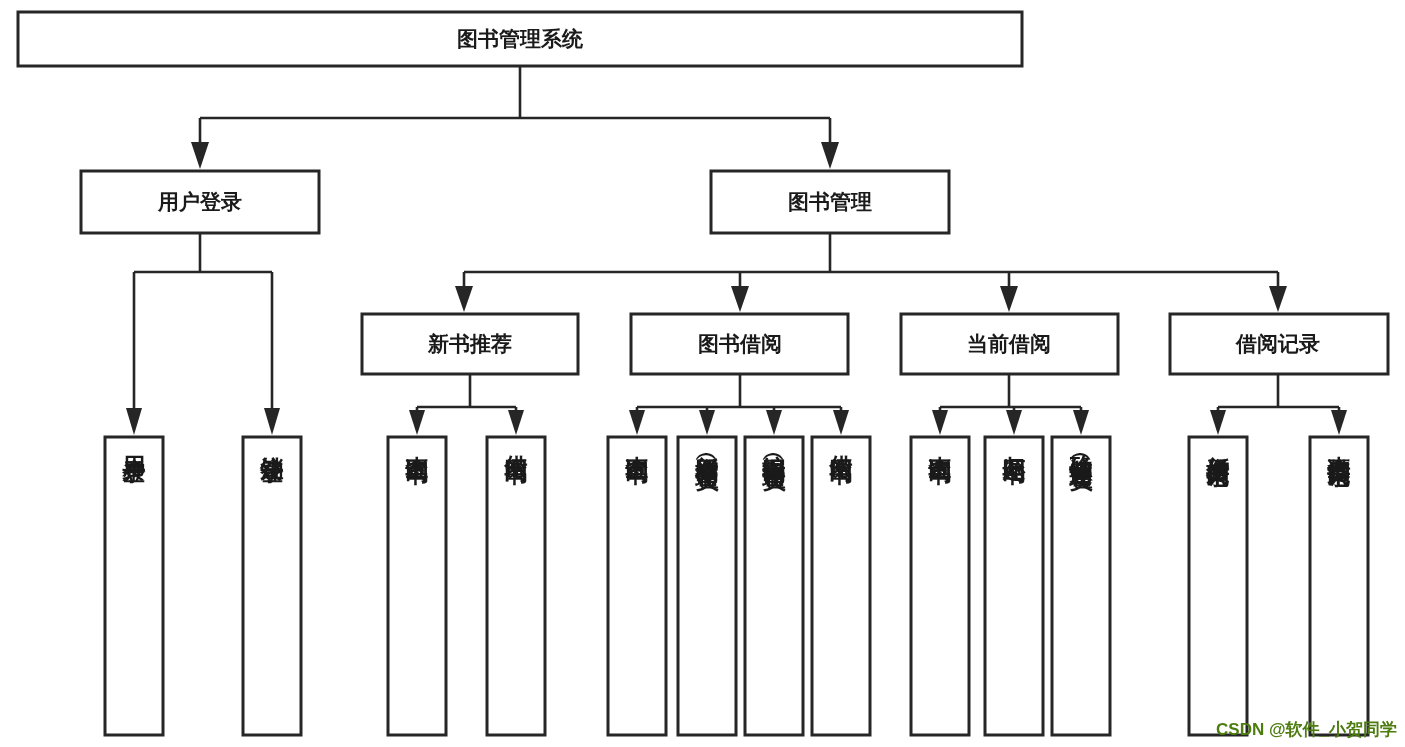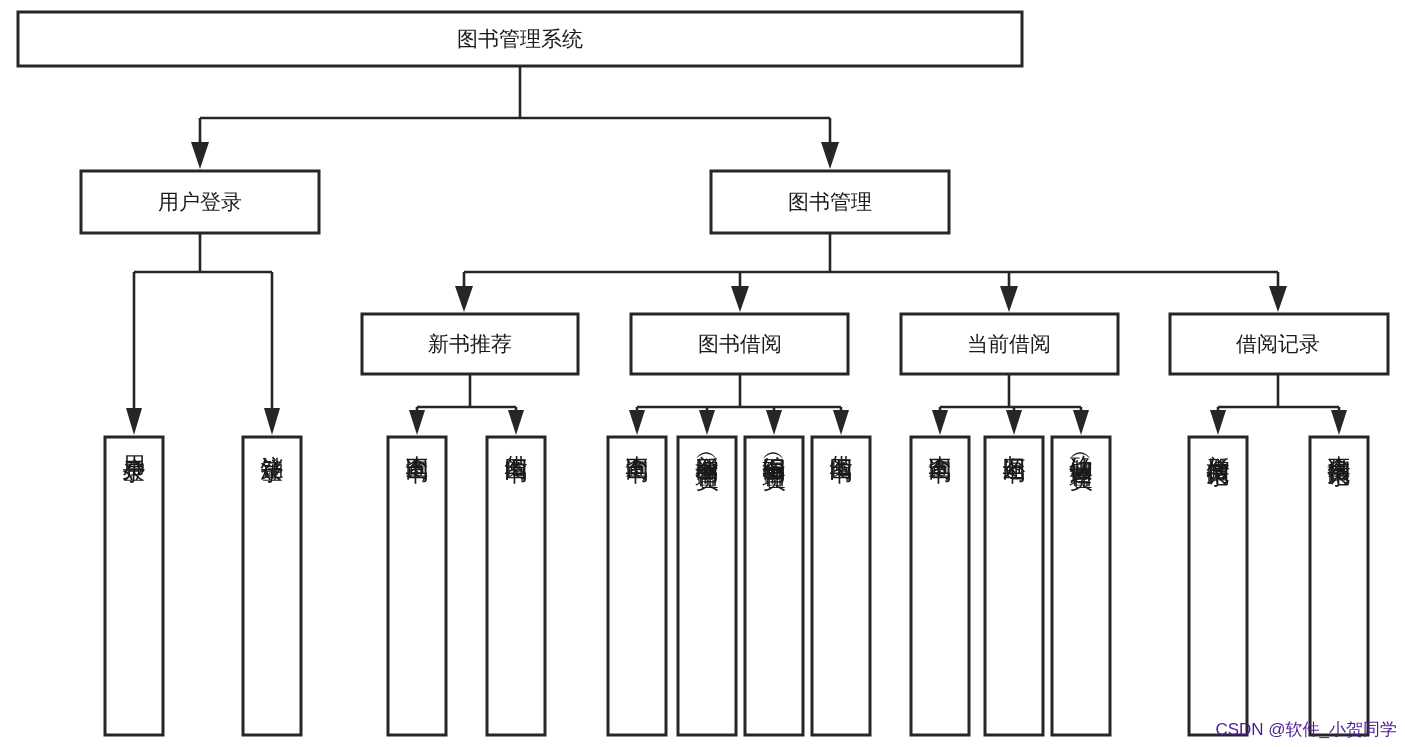--- a/index.html
+++ b/index.html
@@ -11,20 +11,21 @@
     width: 1405px;
     height: 747px;
     font-family: "Liberation Sans", "DejaVu Sans", sans-serif;
     overflow: hidden;
     position: relative;
   }
   #diagram-root {
     position: relative;
     width: 1405px;
     height: 747px;
+    font-weight: bold;
   }
   svg.flow {
     position: absolute;
     top: 0;
     left: 0;
     width: 1405px;
     height: 747px;
   }
   .node-rect {
     fill: #ffffff;
@@ -64,21 +65,21 @@
     color: #1a1a1a;
     letter-spacing: 2px;
     white-space: nowrap;
   }
   .watermark {
     position: absolute;
     right: 8px;
     bottom: 6px;
     font-family: "Liberation Sans", "DejaVu Sans", sans-serif;
     font-size: 17px;
-    color: #4c1d95;
+    color: #4d7c0f;
     white-space: nowrap;
     user-select: none;
   }
 </style>
 </head>
 <body>
 
 <div id="diagram-root">
 
   <svg class="flow" viewBox="0 0 1405 747">

